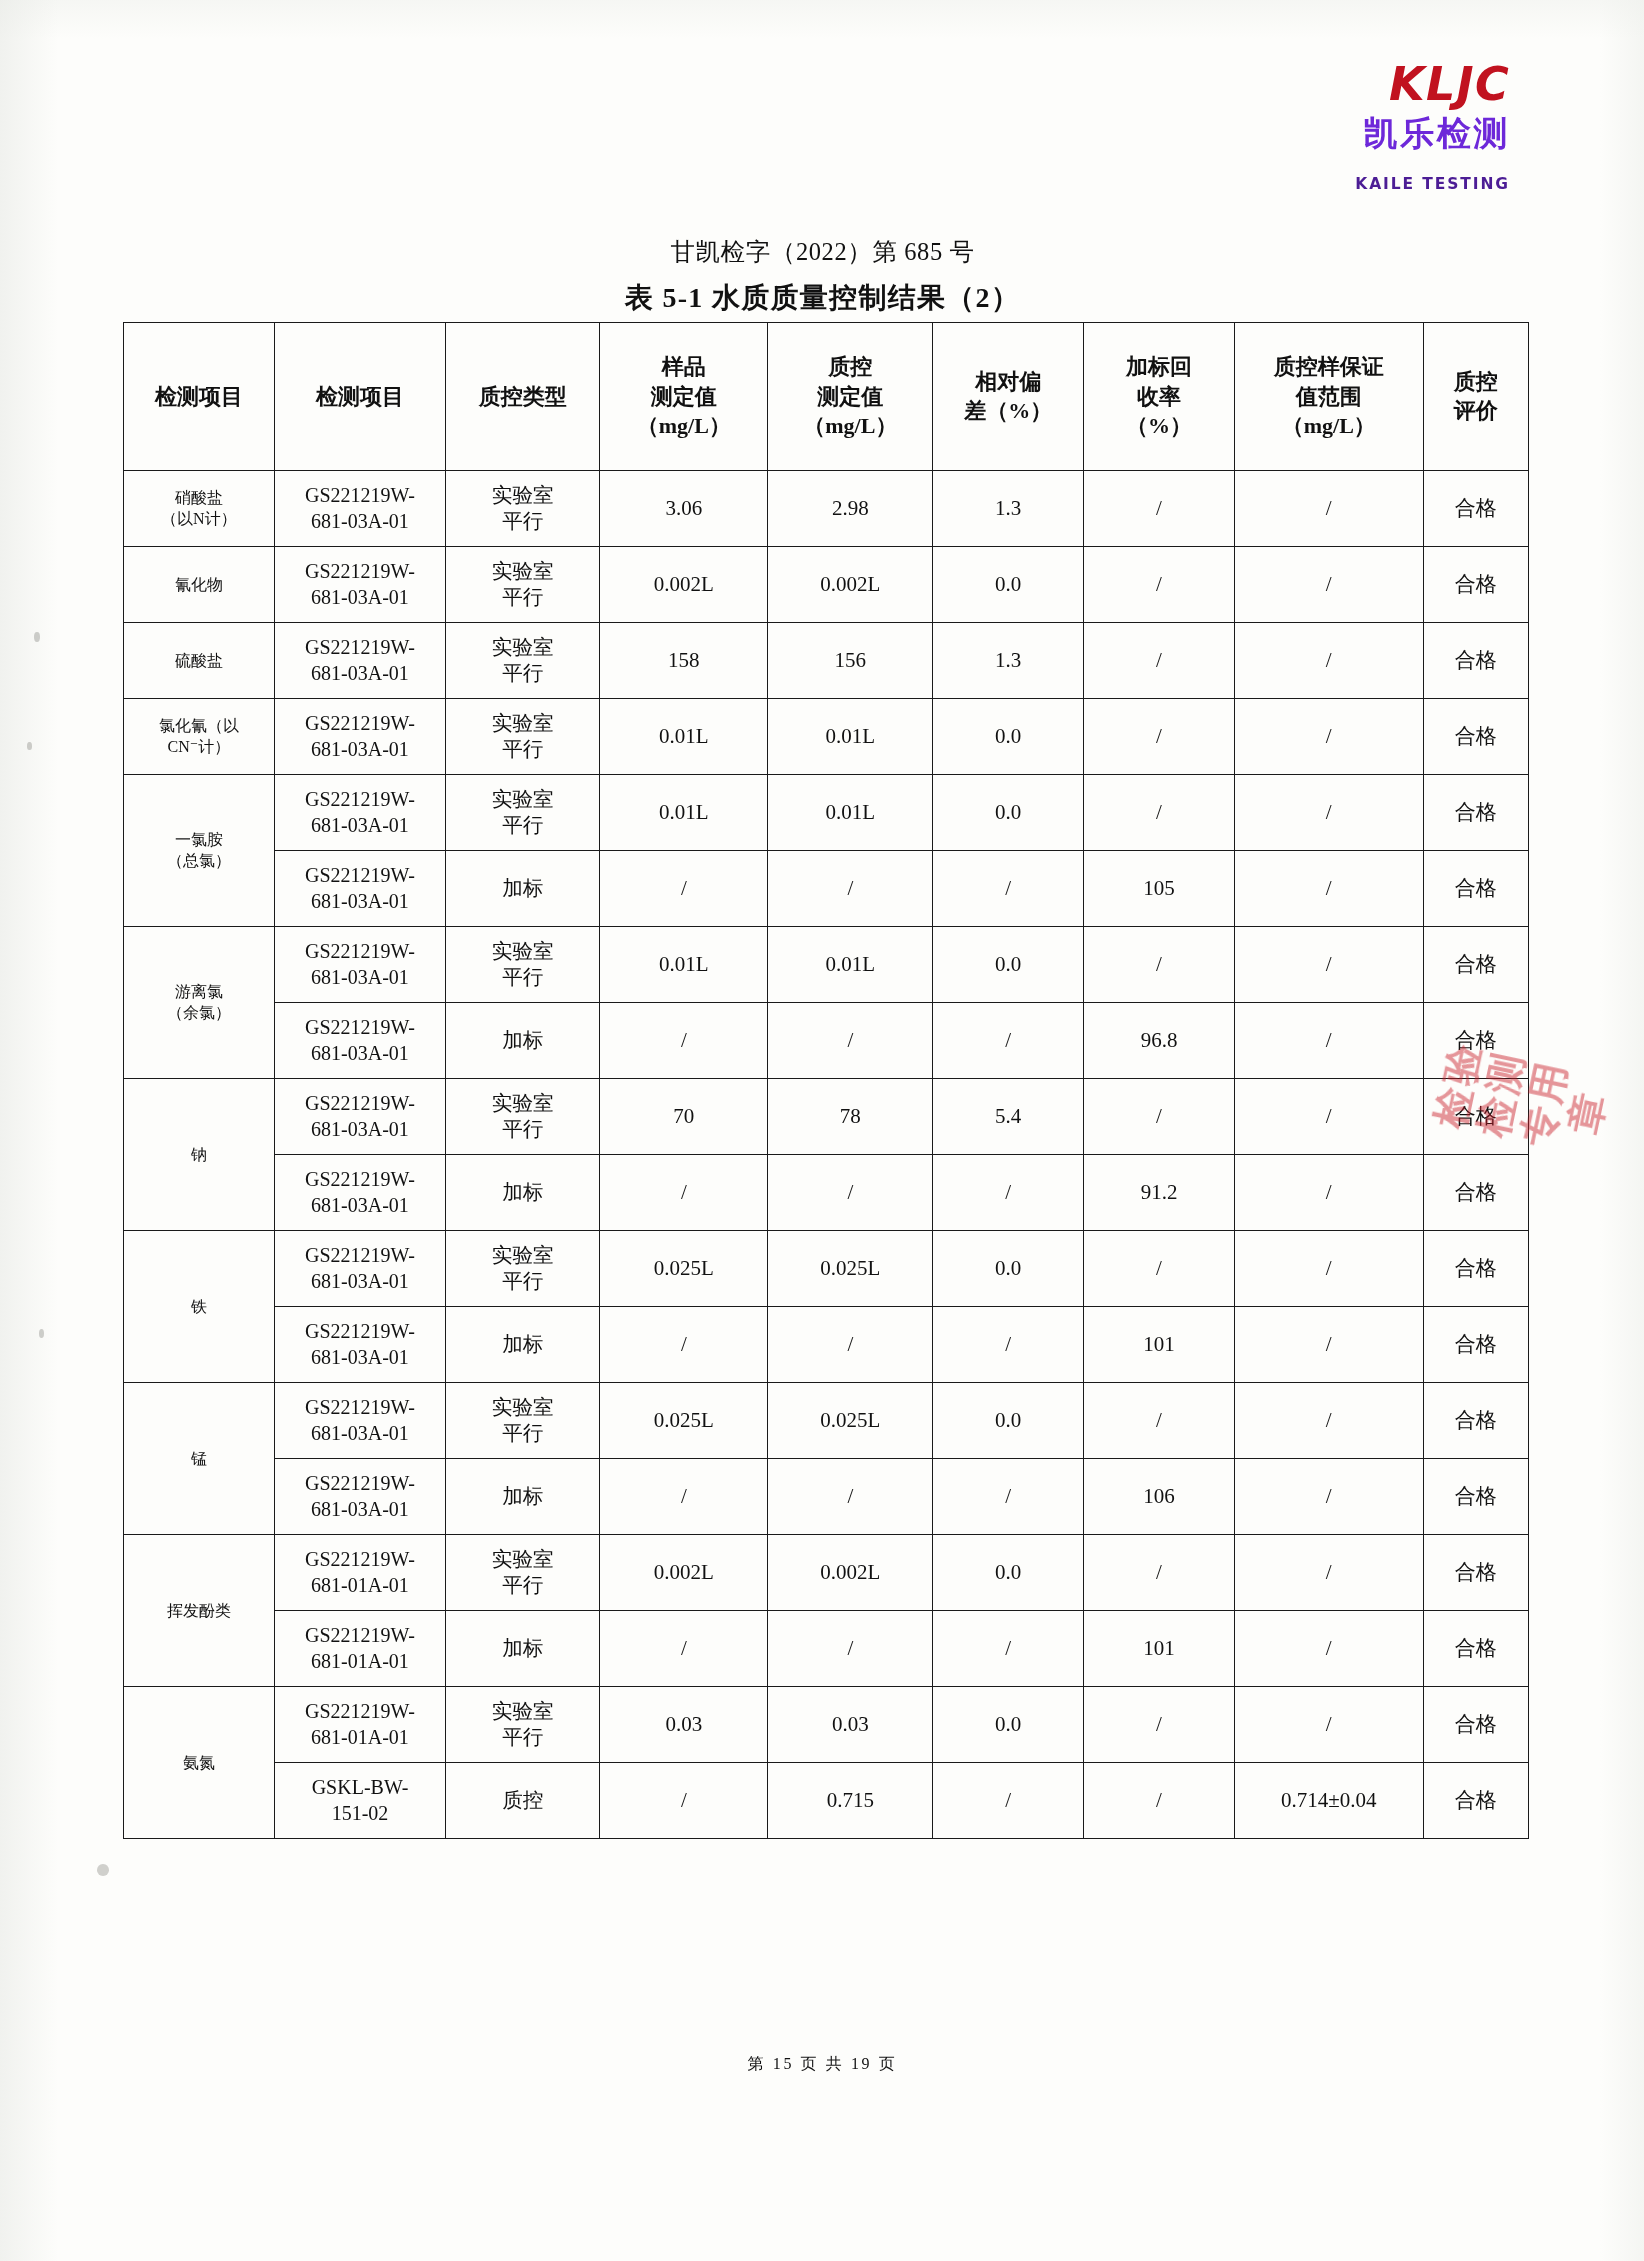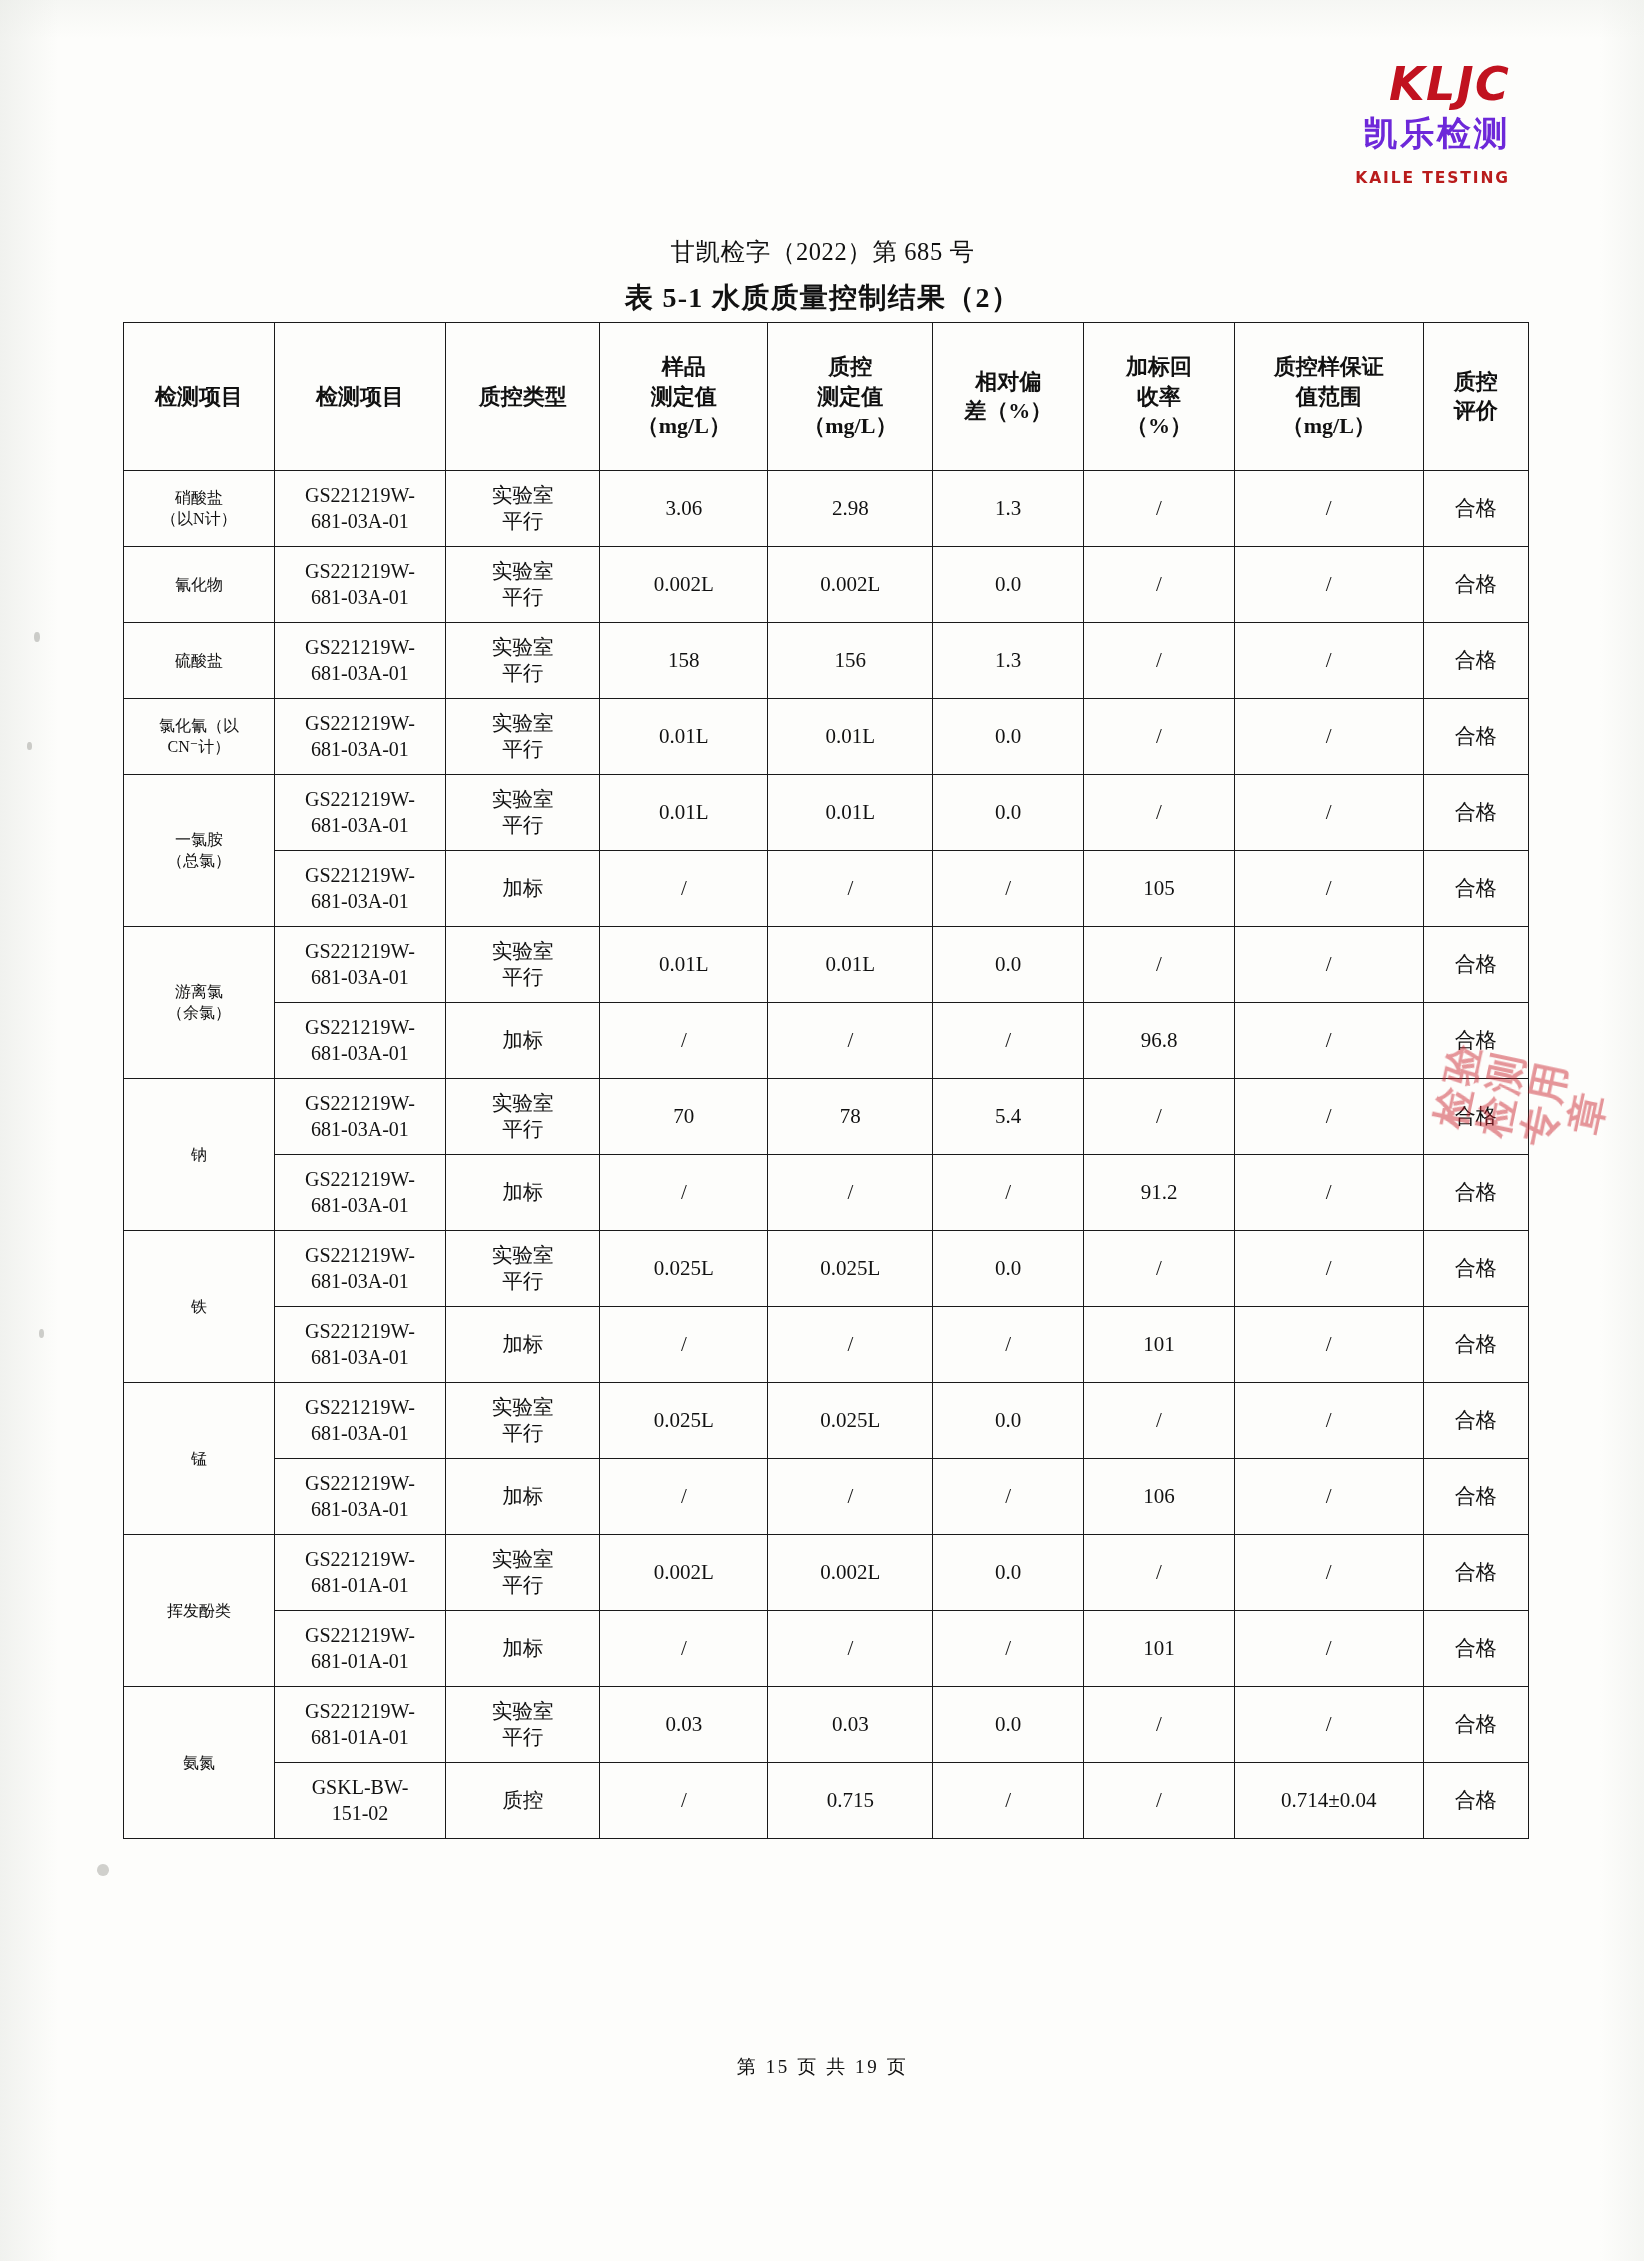--- a/index.html
+++ b/index.html
@@ -54,26 +54,26 @@
   .logo-cn {
     margin-top: 9px;
     font-family: "DejaVu Sans", sans-serif;
     font-weight: bold;
     font-size: 34px;
     letter-spacing: 2.6px;
     color: #6d28d9;
     line-height: 1.05;
   }
   .logo-en {
-    margin-top: 17px;
+    margin-top: 23px;
     font-family: "DejaVu Sans", sans-serif;
     font-weight: bold;
     font-size: 15.5px;
     letter-spacing: 1.9px;
-    color: #b91c1c;
+    color: #4c1d95;
   }
 
   
   .report-no {
     position: absolute;
     top: 235px;
     left: 0;
     width: 1645px;
     text-align: center;
     font-size: 24.5px;
@@ -137,21 +137,21 @@
     border-top-width: 2.6px;
   }
 
   
   .footer {
     position: absolute;
     top: 2054px;
     left: 0;
     width: 1645px;
     text-align: center;
-    font-size: 19px;
+    font-size: 16px;
     letter-spacing: 2.6px;
   }
 
   
   .seal {
     position: absolute;
     top: 967px;
     right: 18px;
     width: 103px;
     height: 284px;

